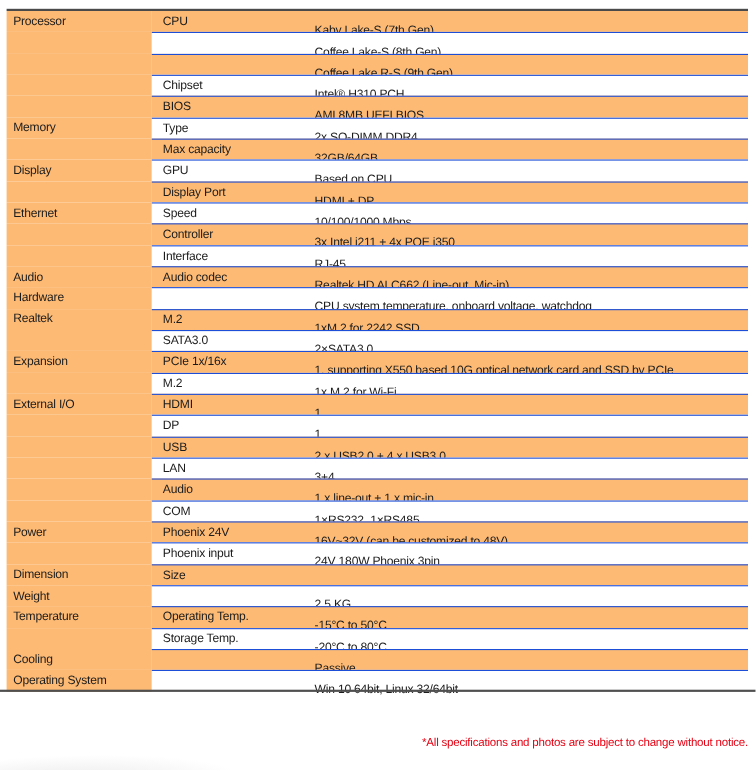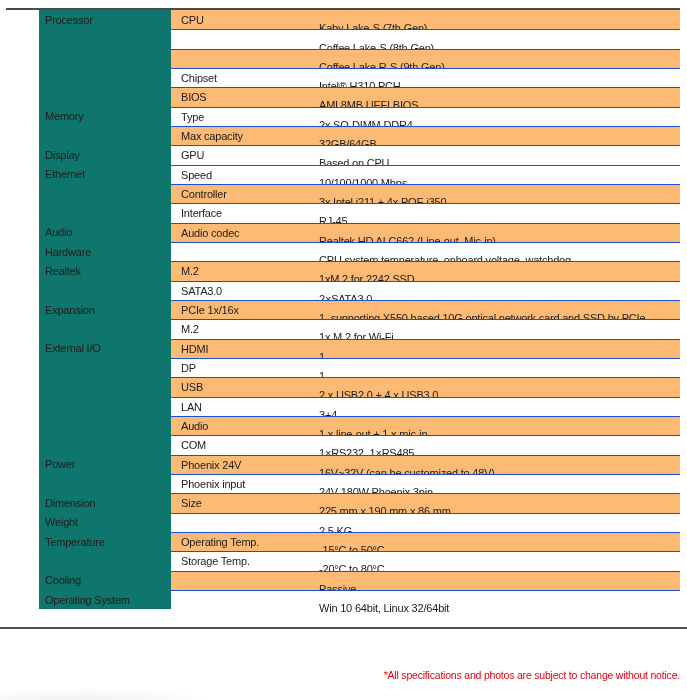--- a/index.html
+++ b/index.html
@@ -28,25 +28,24 @@
     display: flex;
     height: 19.34px;
     font-size: 11px;
     letter-spacing: -0.2px;
     color: #1c1c1c;
   }
   .cat {
     width: 132px;
     padding-left: 6px;
     box-sizing: border-box;
-    background: #0f766e;
+    background: #fdba74;
     display: flex;
     align-items: center;
     white-space: nowrap;
-    margin-left: 33px;
   }
   .right {
     flex: 1;
     display: flex;
     border-top: 1px solid #1d4ed8;
     box-sizing: border-box;
     background: #ffffff;
   }
   .row:first-child .right { border-top: none; }
   .row.shaded .right { background: #fdba74; }
@@ -148,20 +147,27 @@
           <div class="val">32GB/64GB</div>
         </div>
       </div>
       <div class="row">
         <div class="cat">Display</div>
         <div class="right">
           <div class="sub">GPU</div>
           <div class="val">Based on CPU</div>
         </div>
       </div>
+      <div class="row shaded">
+        <div class="cat"></div>
+        <div class="right">
+          <div class="sub">Display Port</div>
+          <div class="val">HDMI + DP</div>
+        </div>
+      </div>
       <div class="row">
         <div class="cat">Ethernet</div>
         <div class="right">
           <div class="sub">Speed</div>
           <div class="val">10/100/1000 Mbps</div>
         </div>
       </div>
       <div class="row shaded">
         <div class="cat"></div>
         <div class="right">
@@ -271,21 +277,20 @@
         <div class="cat"></div>
         <div class="right">
           <div class="sub">Phoenix input</div>
           <div class="val">24V 180W Phoenix 3pin</div>
         </div>
       </div>
       <div class="row shaded">
         <div class="cat">Dimension</div>
         <div class="right">
           <div class="sub">Size</div>
-          <div class="val">225 mm x 190 mm x 86 mm</div>
         </div>
       </div>
       <div class="row">
         <div class="cat">Weight</div>
         <div class="right">
           <div class="sub"></div>
           <div class="val">2.5 KG</div>
         </div>
       </div>
       <div class="row shaded">

